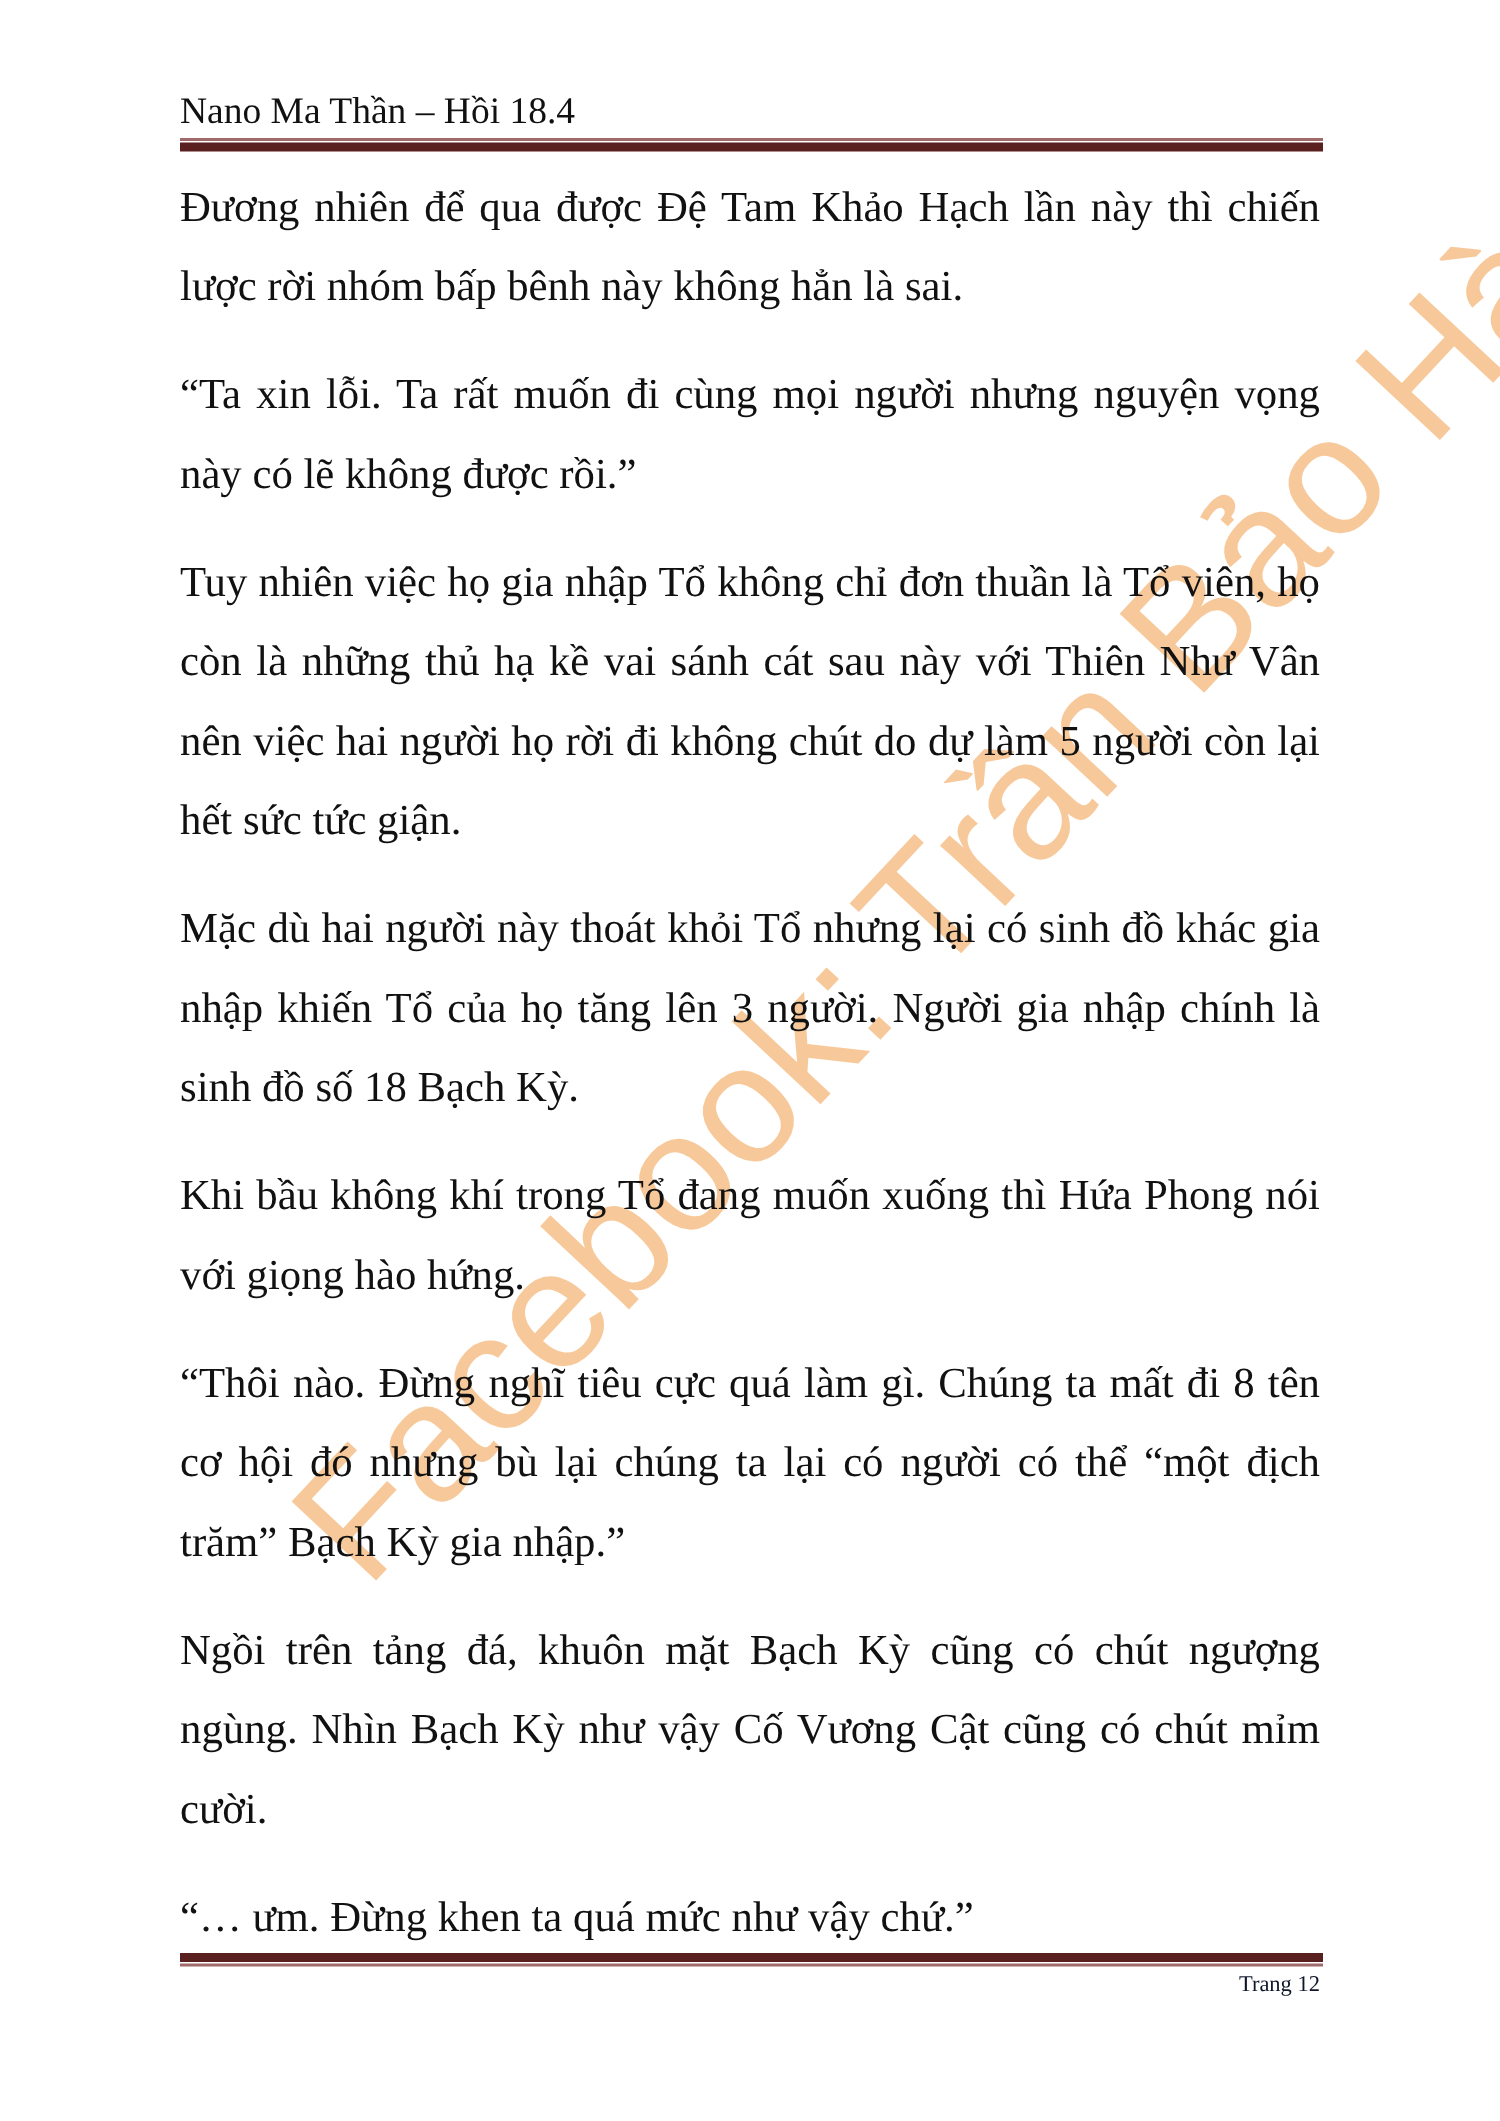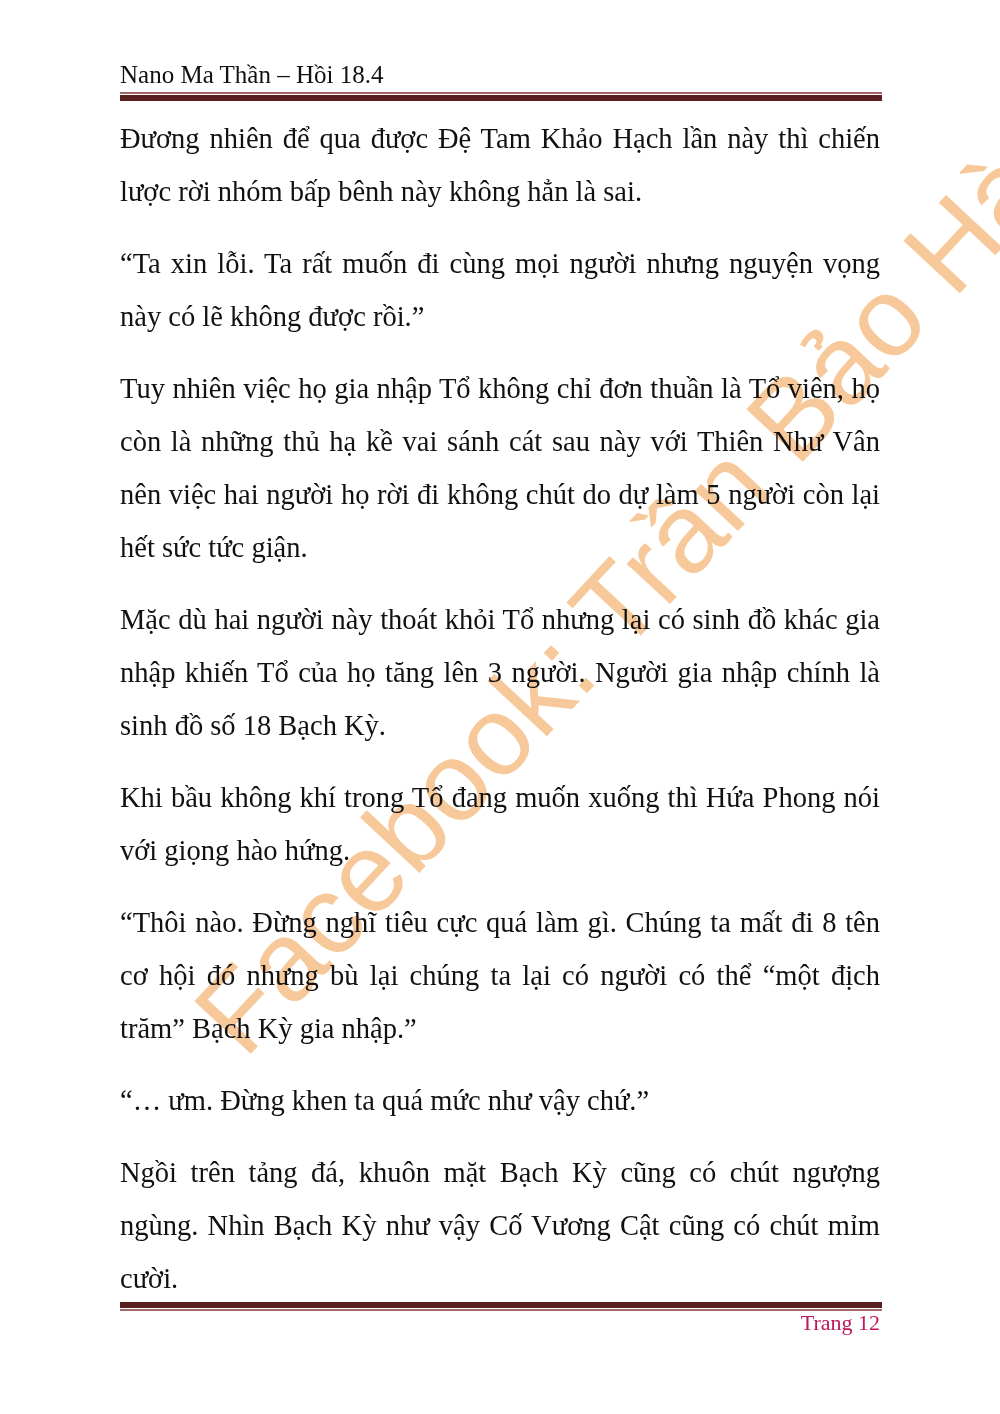--- a/index.html
+++ b/index.html
@@ -71,23 +71,23 @@
       text-align: justify;
       z-index: 2;
     }
     .body-text p {
       margin: 0 0 19px 0;
     }
     .footer {
       position: absolute;
       right: 120px;
       top: 1311px;
-      font-size: 22px;
+      font-size: 15px;
       line-height: 24px;
-      color: #be185d;
+      color: #0f172a;
     }
     .watermark {
       position: absolute;
       left: 80px;
       top: 660px;
       width: 860px;
       text-align: center;
       transform: rotate(-47deg);
       transform-origin: 50% 50%;
       font-family: "Liberation Sans", "DejaVu Sans", sans-serif;
@@ -116,22 +116,22 @@
 
   <div class="watermark">Facebook: Trần Bảo Hà</div>
 
   <div class="body-text">
     <p>Đương nhiên để qua được Đệ Tam Khảo Hạch lần này thì chiến lược rời nhóm bấp bênh này không hẳn là sai.</p>
     <p>“Ta xin lỗi. Ta rất muốn đi cùng mọi người nhưng nguyện vọng này có lẽ không được rồi.”</p>
     <p>Tuy nhiên việc họ gia nhập Tổ không chỉ đơn thuần là Tổ viên, họ còn là những thủ hạ kề vai sánh cát sau này với Thiên Như Vân nên việc hai người họ rời đi không chút do dự làm 5 người còn lại hết sức tức giận.</p>
     <p>Mặc dù hai người này thoát khỏi Tổ nhưng lại có sinh đồ khác gia nhập khiến Tổ của họ tăng lên 3 người. Người gia nhập chính là sinh đồ số 18 Bạch Kỳ.</p>
     <p>Khi bầu không khí trong Tổ đang muốn xuống thì Hứa Phong nói với giọng hào hứng.</p>
     <p>“Thôi nào. Đừng nghĩ tiêu cực quá làm gì. Chúng ta mất đi 8 tên cơ hội đó nhưng bù lại chúng ta lại có người có thể “một địch trăm” Bạch Kỳ gia nhập.”</p>
+    <p>Ngồi trên tảng đá, khuôn mặt Bạch Kỳ cũng có chút ngượng ngùng. Nhìn Bạch Kỳ như vậy Cố Vương Cật cũng có chút mỉm cười.</p>
     <p>“… ưm. Đừng khen ta quá mức như vậy chứ.”</p>
-    <p>Ngồi trên tảng đá, khuôn mặt Bạch Kỳ cũng có chút ngượng ngùng. Nhìn Bạch Kỳ như vậy Cố Vương Cật cũng có chút mỉm cười.</p>
   </div>
 
   <div class="rule-bottom">
     <div class="thick"></div>
     <div class="thin"></div>
   </div>
 
   <div class="footer">Trang 12</div>
 
 </div>

